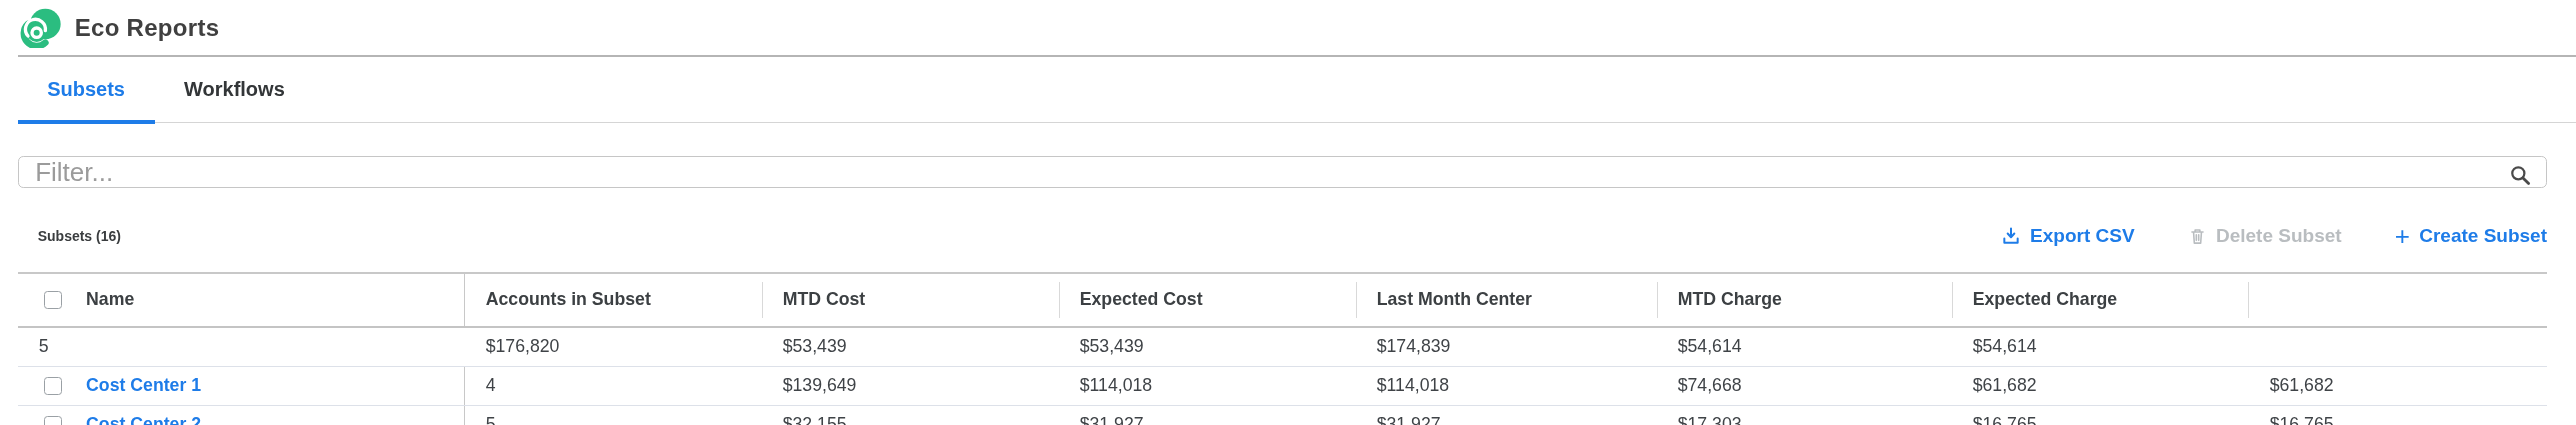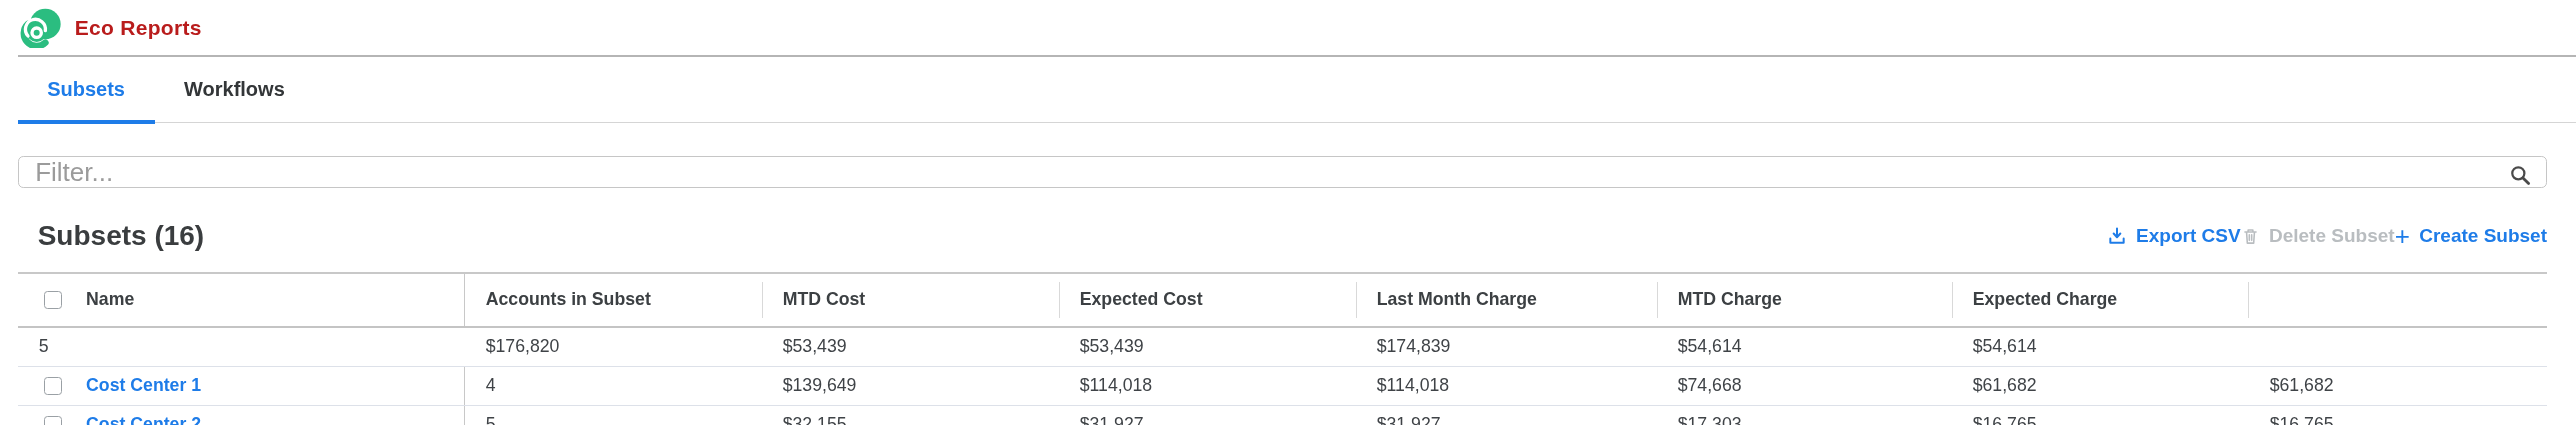--- a/index.html
+++ b/index.html
@@ -11,21 +11,21 @@
     color: #3c4043;
   }
 
   
   .app-header {
     display: flex; align-items: center;
     height: 55px;
     padding-left: 17.7px;
   }
   .logo { width: 44px; height: 40px; margin-right: 13px; }
-  .page-title { font-size: 21px; font-weight: 700; color: #b91c1c; letter-spacing: 0.3px; }
+  .page-title { font-size: 24px; font-weight: 700; color: #404040; letter-spacing: 0.3px; }
   .header-rule { height: 2.4px; background: #b5b5b5; margin-left: 17.7px; }
 
   
   .tabbar {
     display: flex;
     margin-left: 17.7px;
     border-bottom: 1.8px solid #d5d5d5;
     height: 66px;
   }
   .tab {
@@ -60,22 +60,22 @@
     position: absolute; right: 15.3px; top: 7.7px;
     width: 22.4px; height: 22.4px;
   }
 
   
   .section-bar {
     display: flex; align-items: center; justify-content: space-between;
     margin: 33px 29px 0 17.7px;
     height: 29.5px;
   }
-  .section-title { font-size: 28px; font-weight: 700; color: #3a3d3f; margin-left: 20px; }
-  .actions { display: flex; align-items: center; }
+  .section-title { font-size: 14px; font-weight: 700; color: #3a3d3f; margin-left: 20px; }
+  .actions { display: flex; align-items: center; gap: 53px; }
   .action-btn {
     display: flex; align-items: center; gap: 9.4px;
     background: none; border: none; cursor: pointer;
     font-family: "Liberation Sans", sans-serif;
     font-size: 19px; font-weight: 700;
     color: #1e7ce8;
   }
   .action-btn.disabled { color: #b9bdc0; cursor: default; }
   .action-btn svg { display: block; }
   .plus-glyph { font-size: 26px; font-weight: 400; line-height: 19px; }
@@ -170,21 +170,21 @@
 <div class="table">
 
   <div class="trow thead">
     <div class="cell hcell name-cell">
       <div class="checkbox"></div>
       <span>Name</span>
     </div>
     <div class="cell hcell">Accounts in Subset</div>
     <div class="cell hcell sep">MTD Cost</div>
     <div class="cell hcell sep">Expected Cost</div>
-    <div class="cell hcell sep">Last Month Charge</div>
+    <div class="cell hcell sep">Last Month Center</div>
     <div class="cell hcell sep">MTD Charge</div>
     <div class="cell hcell sep sep-r">Expected Charge</div>
   </div>
 
   <div class="trow brow">
     <div class="cell">5</div>
     <div class="cell">$176,820</div>
     <div class="cell">$53,439</div>
     <div class="cell">$53,439</div>
     <div class="cell">$174,839</div>

